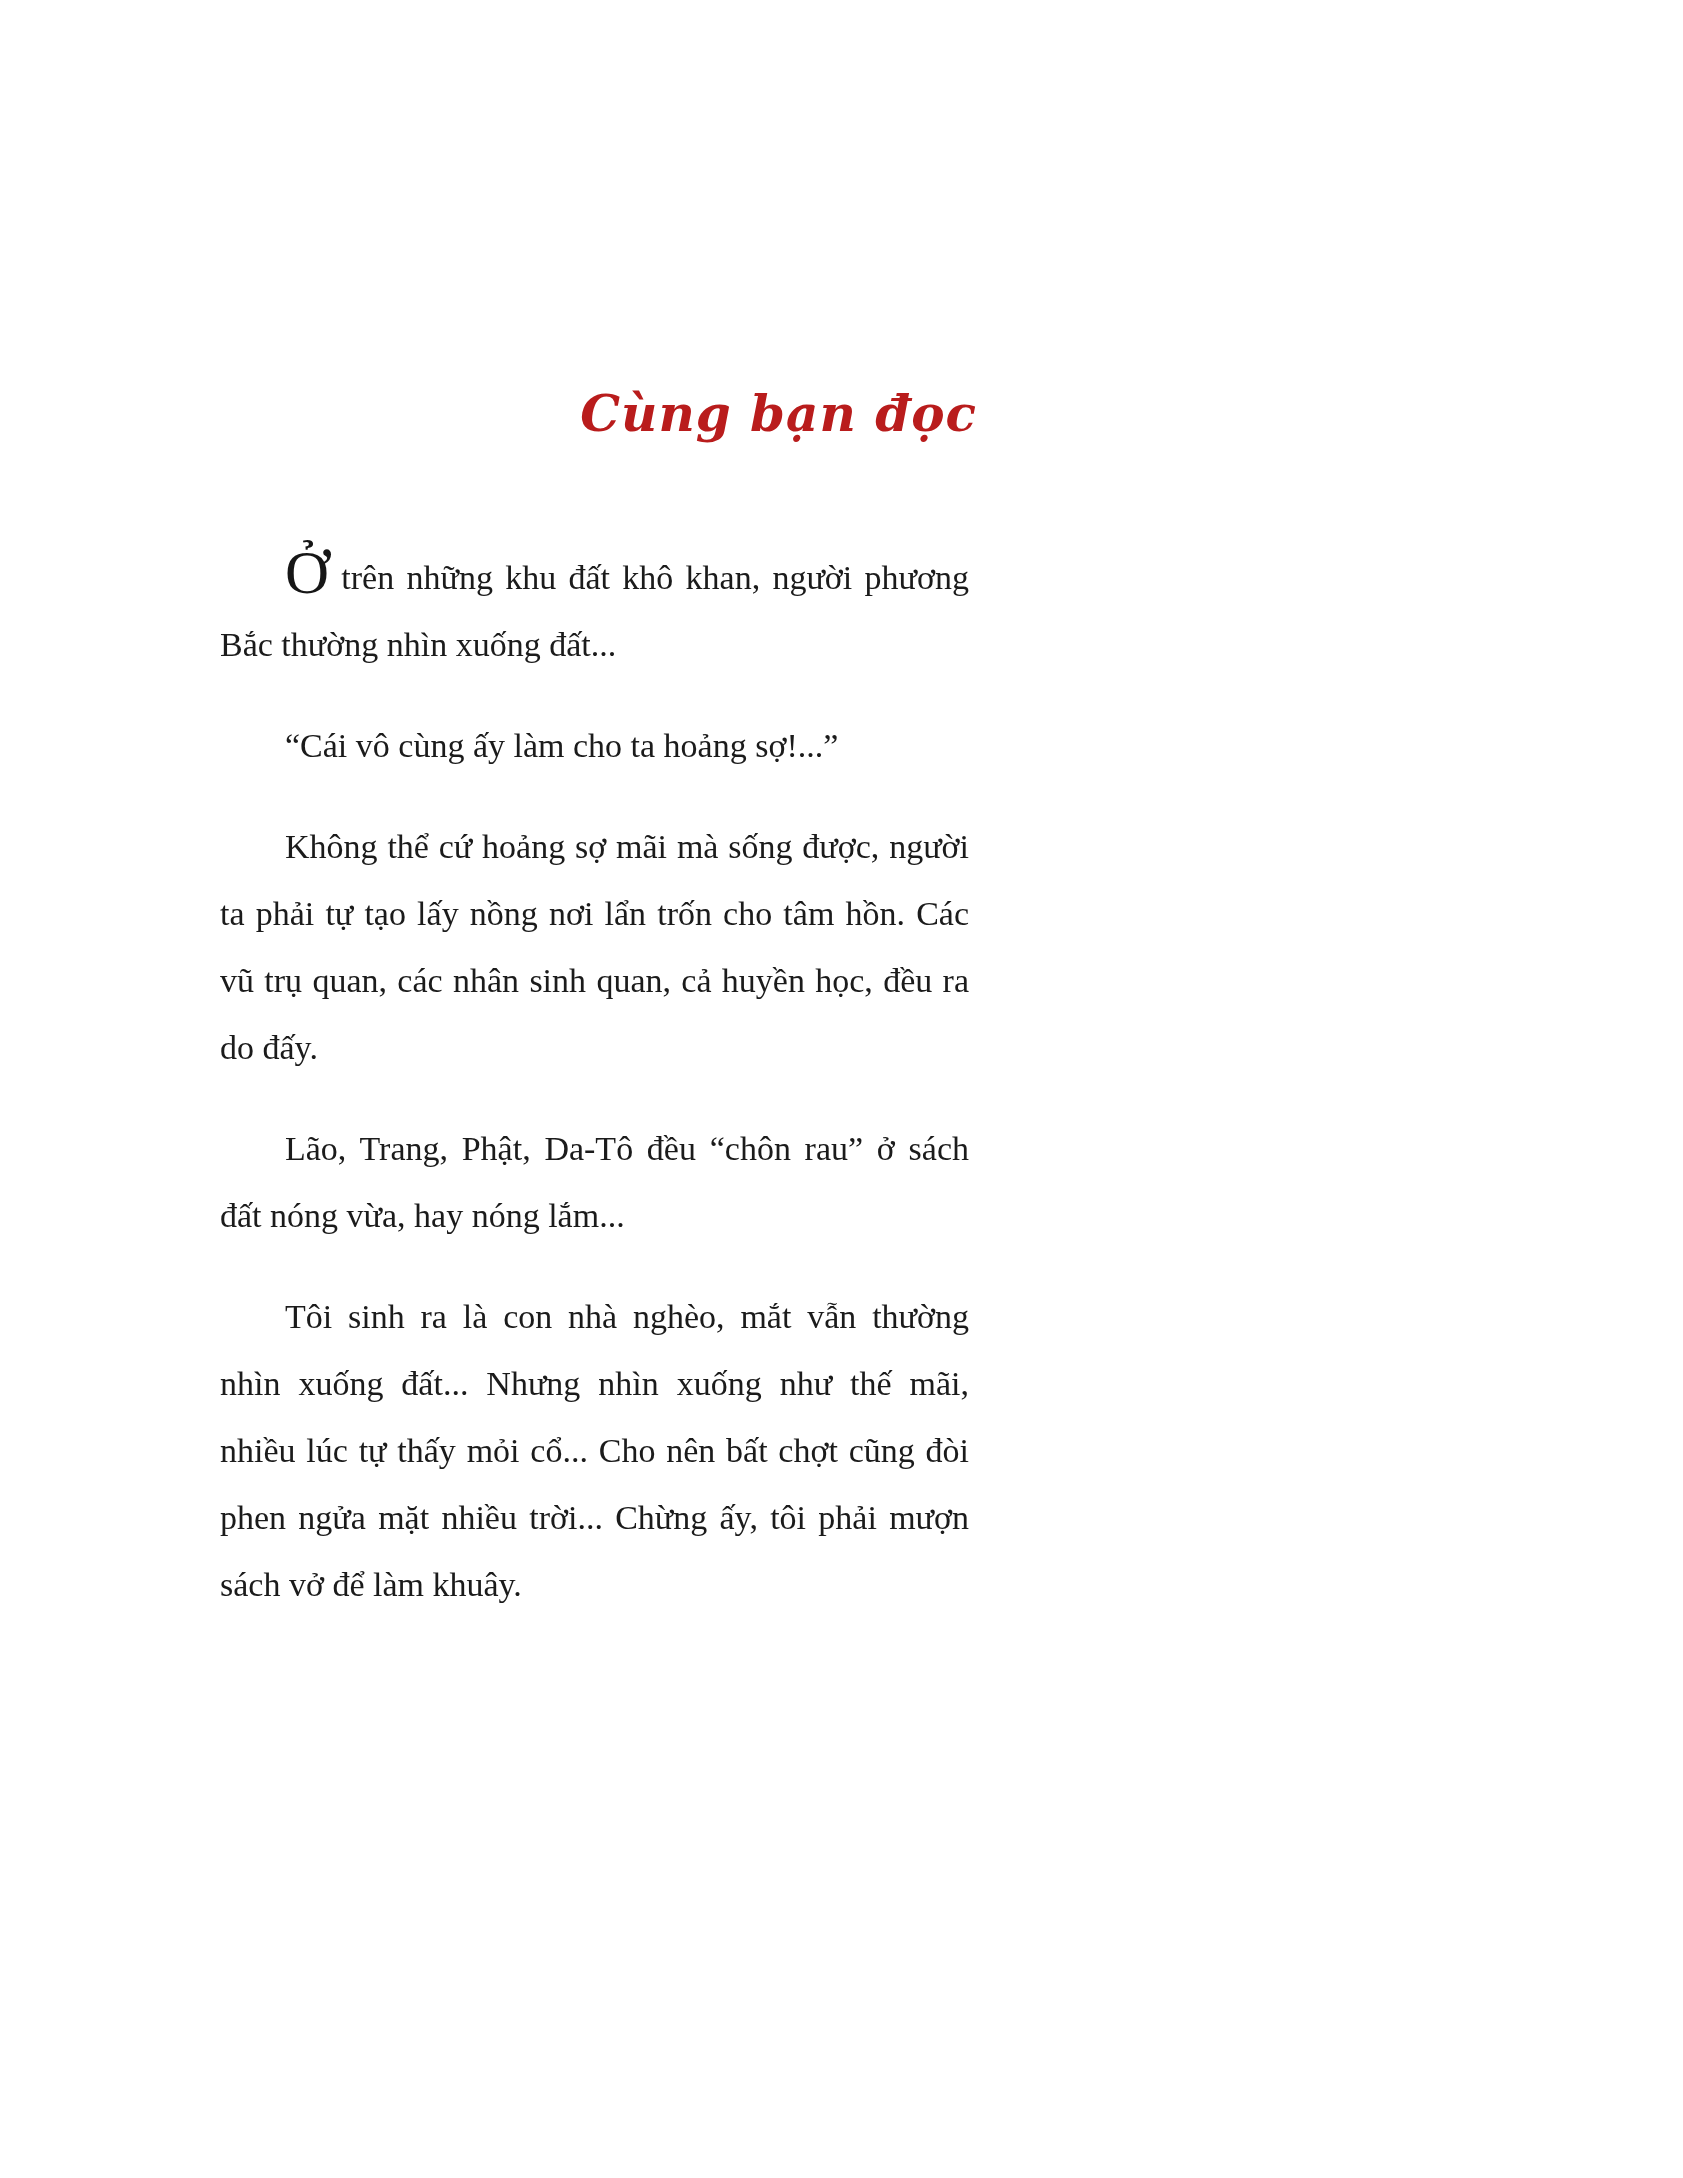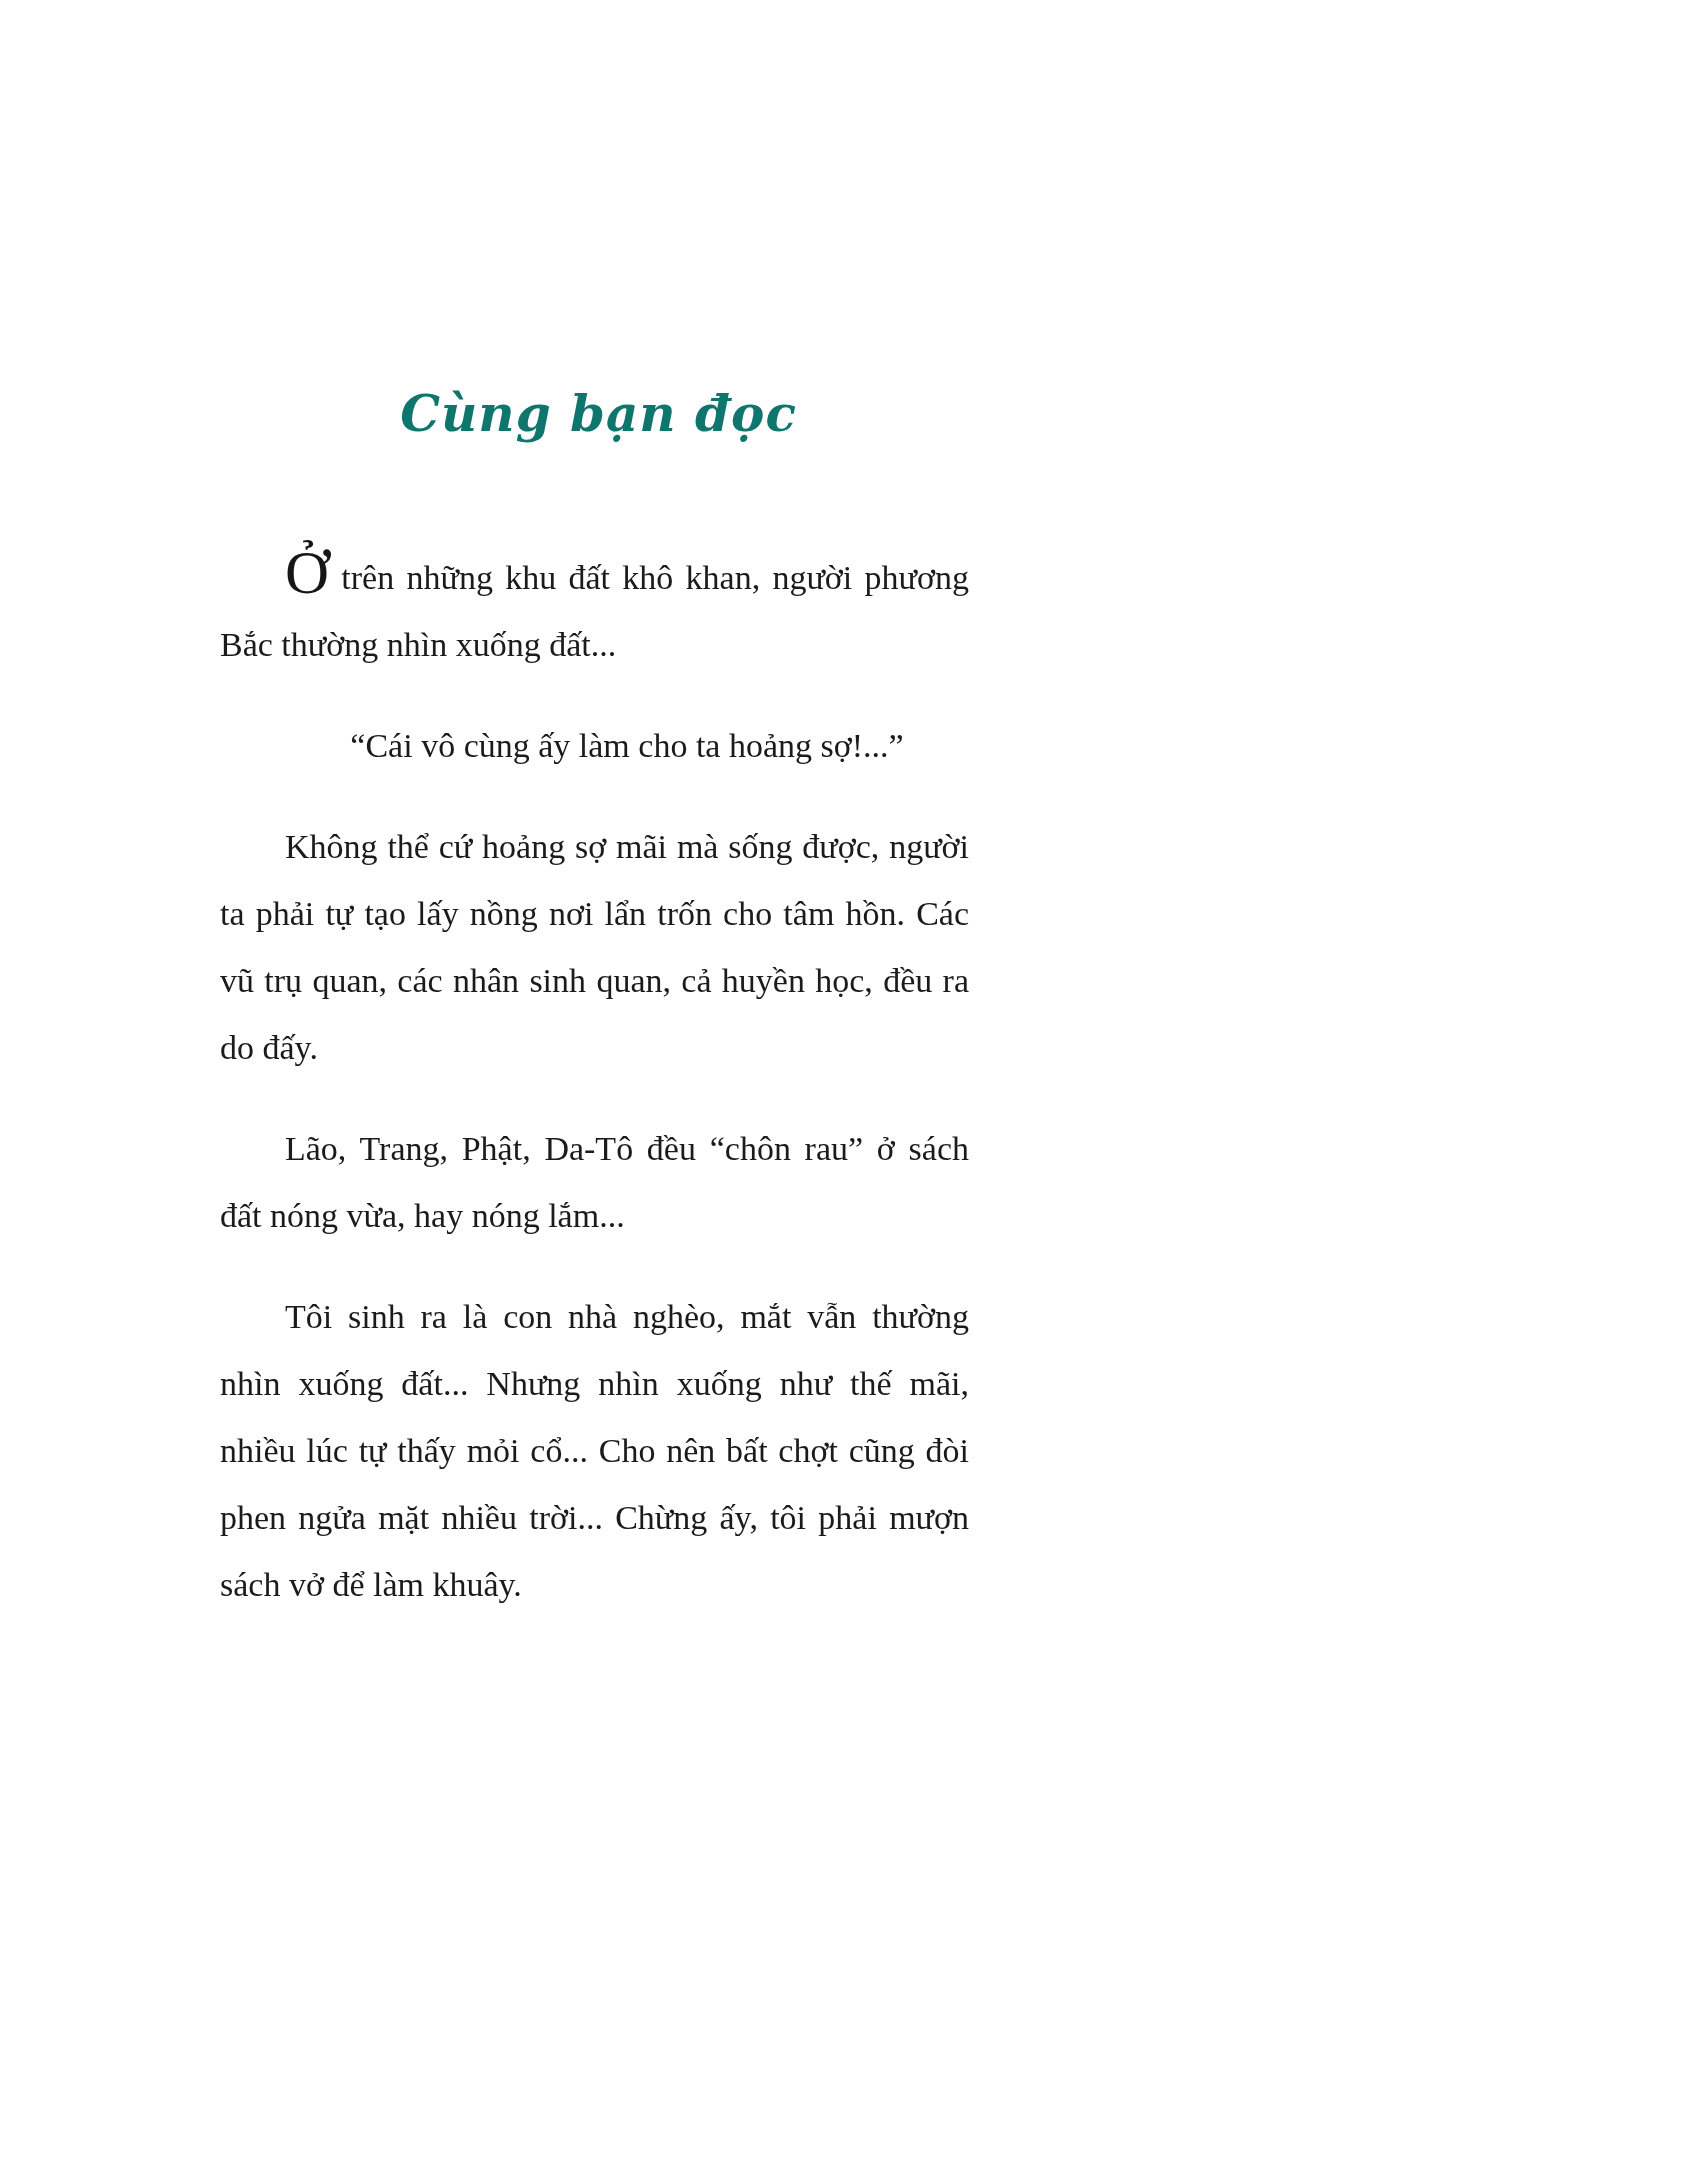--- a/index.html
+++ b/index.html
@@ -19,39 +19,39 @@
       overflow: hidden;
     }
     .content {
       position: absolute;
       left: 220px;
       top: 384px;
       width: 757px;
     }
     .title {
       margin: 0 0 99px 0;
-      text-align: center;
+      text-align: right;
       font-family: "DejaVu Serif", serif;
       font-style: italic;
       font-weight: 700;
       font-size: 50px;
       line-height: 59px;
       letter-spacing: 1px;
-      color: #0f766e;
+      color: #b91c1c;
     }
     .para {
       margin: 0 8px 34px 0;
       font-size: 34px;
       line-height: 67px;
       text-align: justify;
       text-indent: 65px;
       color: #1b1b1b;
     }
     .para.single-line {
-      text-align: center;
+      text-align: left;
     }
     .dropcap {
       font-size: 61px;
       line-height: 1;
       vertical-align: -4px;
       font-weight: 400;
       color: #161616;
     }
   </style>
 </head>

